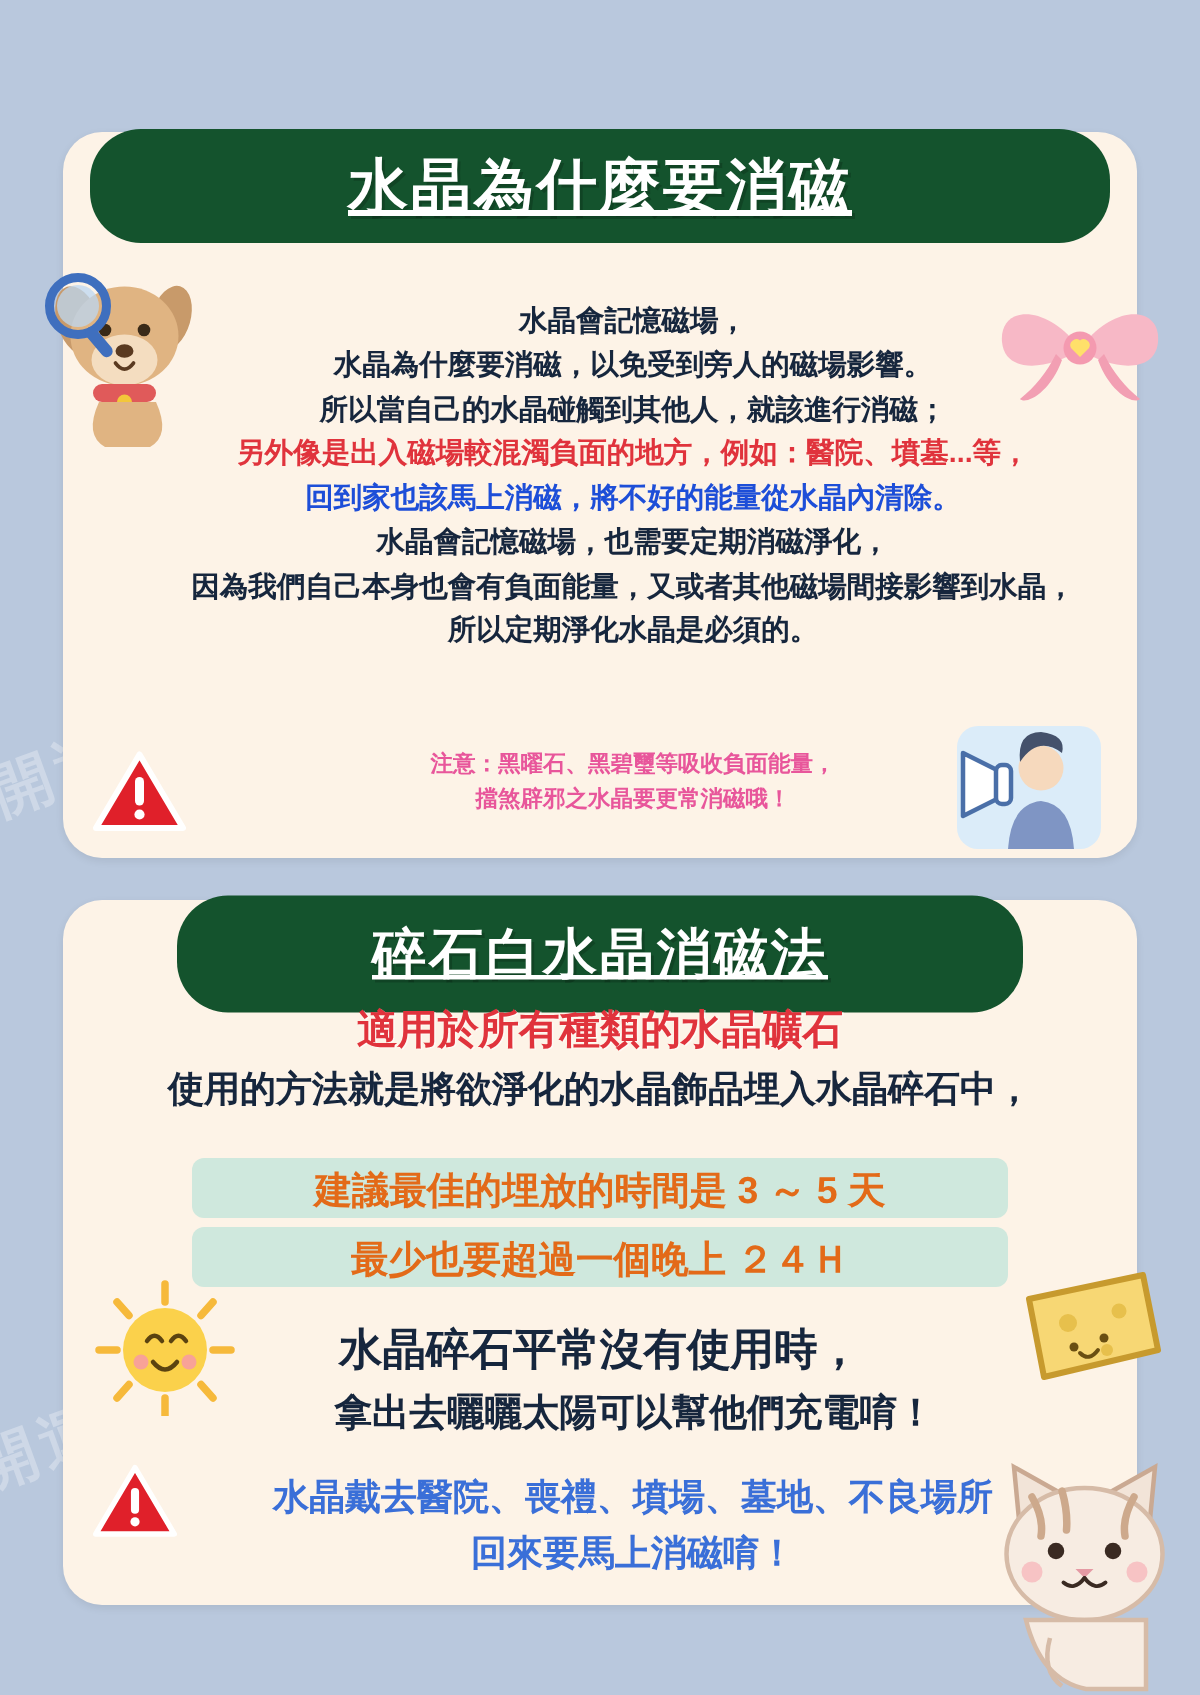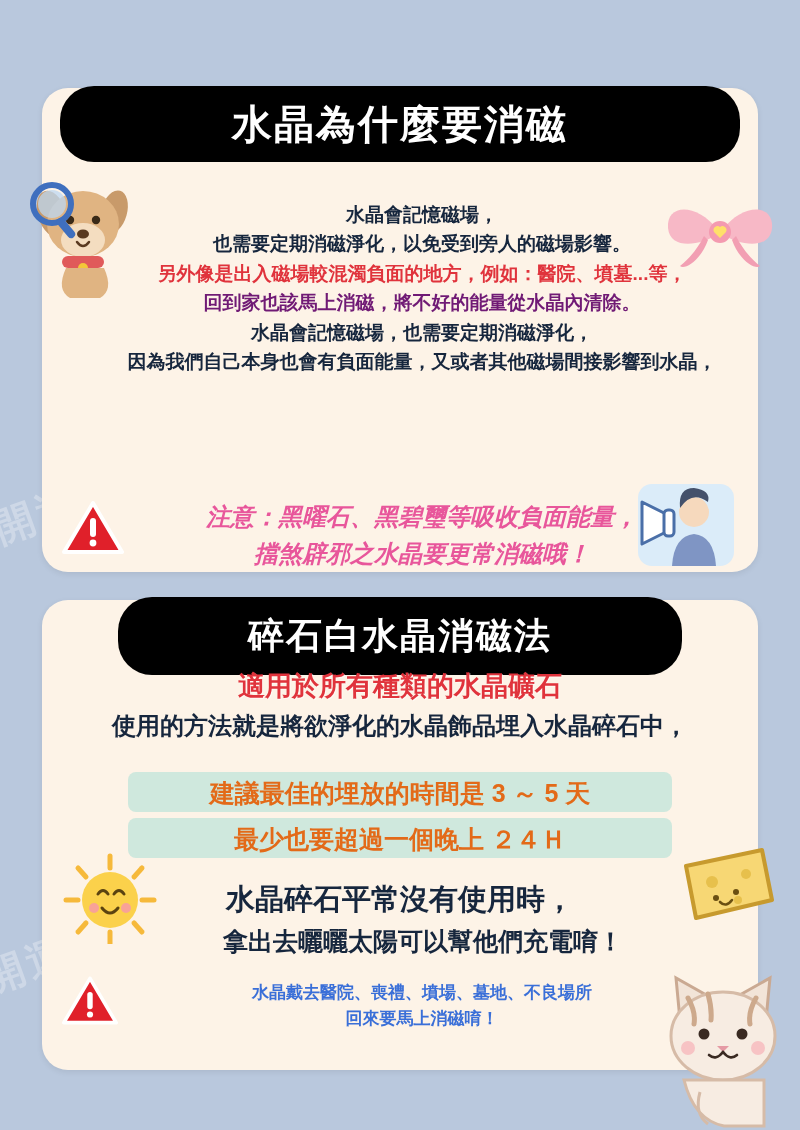--- a/index.html
+++ b/index.html
@@ -38,30 +38,31 @@
     position: absolute;
     background: #fdf3e7;
     border-radius: 26px;
     box-shadow: 0 2px 6px rgba(0,0,0,0.08);
   }
   #card1 { left: 42px; top: 88px; width: 716px; height: 484px; }
   #card2 { left: 42px; top: 600px; width: 716px; height: 470px; }
 
   .title-bar {
     position: absolute;
-    background: #000000;
+    background: #14532d;
     border-radius: 34px;
     color: #ffffff;
     display: flex;
     align-items: center;
     justify-content: center;
     font-size: 40px;
     font-weight: bold;
     letter-spacing: 2px;
     text-shadow: 2px 2px 0 rgba(0,0,0,0.18);
+    text-decoration: underline;
   }
   #title1 { left: 60px; top: 86px; width: 680px; height: 76px; }
   #title2 { left: 118px; top: 597px; width: 564px; height: 78px; font-size: 36px; }
 
   .lines {
     position: absolute;
     width: 100%;
     text-align: center;
   }
   .line {
@@ -69,32 +70,32 @@
     line-height: 1.55;
     color: #1a1a1a;
     padding-left: 44px;
   }
 
   
   #c1text { left: 0; top: 200px; }
   #c1text .line { font-size: 19px; }
   .c-dark { color: #16263d; }
   .c-red  { color: #e0333c; }
-  .c-navy { color: #701a75; }
+  .c-navy { color: #1d4ed8; }
   .c-pink { color: #e8569b; }
   .c-blue { color: #3a6fd8; }
 
   .note-block {
     position: absolute;
     left: 0;
     top: 498px;
     width: 100%;
     text-align: center;
   }
-  .note-block .line { font-size: 24px; font-style: italic; }
+  .note-block .line { font-size: 15px; }
   .tri {
     position: absolute;
     width: 62px;
     height: 56px;
   }
   .tri svg { width: 100%; height: 100%; display:block; }
 
   
   #c2sub {
     position: absolute;
@@ -135,21 +136,21 @@
   }
   #c2line3 {
     position: absolute;
     left: 0; top: 925px; width: 100%; text-align: center;
     font-size: 25px; font-weight: bold; color: #16263d; padding-left: 23px;
   }
   #c2note {
     position: absolute;
     left: 0; top: 980px; width: 100%; text-align: center;
   }
-  #c2note .line { font-size: 17px; color: #3a6fd8; }
+  #c2note .line { font-size: 24px; color: #3a6fd8; }
 
   
   .art { position: absolute; }
 
   
   #dog { left: 22px; top: 172px; width: 120px; height: 130px; }
   
   #bow { left: 660px; top: 188px; width: 120px; height: 90px; }
   
   #person { left: 620px; top: 478px; width: 120px; height: 96px; }
@@ -173,25 +174,27 @@
   <div class="watermark" style="left:560px; top:630px;">開運堂</div>
   <div class="watermark" style="left:280px; top:880px;">開運堂</div>
   <div class="watermark" style="left:690px; top:640px;">開</div>
 
   <div class="card" id="card1"></div>
 
   <div class="title-bar" id="title1">水晶為什麼要消磁</div>
 
   <div class="lines" id="c1text">
     <div class="line c-dark">水晶會記憶磁場，</div>
-    <div class="line c-dark">也需要定期消磁淨化，以免受到旁人的磁場影響。</div>
+    <div class="line c-dark">水晶為什麼要消磁，以免受到旁人的磁場影響。</div>
+    <div class="line c-dark">所以當自己的水晶碰觸到其他人，就該進行消磁；</div>
     <div class="line c-red">另外像是出入磁場較混濁負面的地方，例如：醫院、墳墓...等，</div>
     <div class="line c-navy">回到家也該馬上消磁，將不好的能量從水晶內清除。</div>
     <div class="line c-dark">水晶會記憶磁場，也需要定期消磁淨化，</div>
     <div class="line c-dark">因為我們自己本身也會有負面能量，又或者其他磁場間接影響到水晶，</div>
+    <div class="line c-dark">所以定期淨化水晶是必須的。</div>
   </div>
 
   <div class="note-block">
     <div class="line c-pink">注意：黑曜石、黑碧璽等吸收負面能量，</div>
     <div class="line c-pink">擋煞辟邪之水晶要更常消磁哦！</div>
   </div>
 
   <div class="tri" style="left:62px; top:500px;">
     <svg viewBox="0 0 62 56">
       <path d="M31 3 L60 52 L2 52 Z" fill="#e0202a" stroke="#ffffff" stroke-width="4" stroke-linejoin="round"></path>

